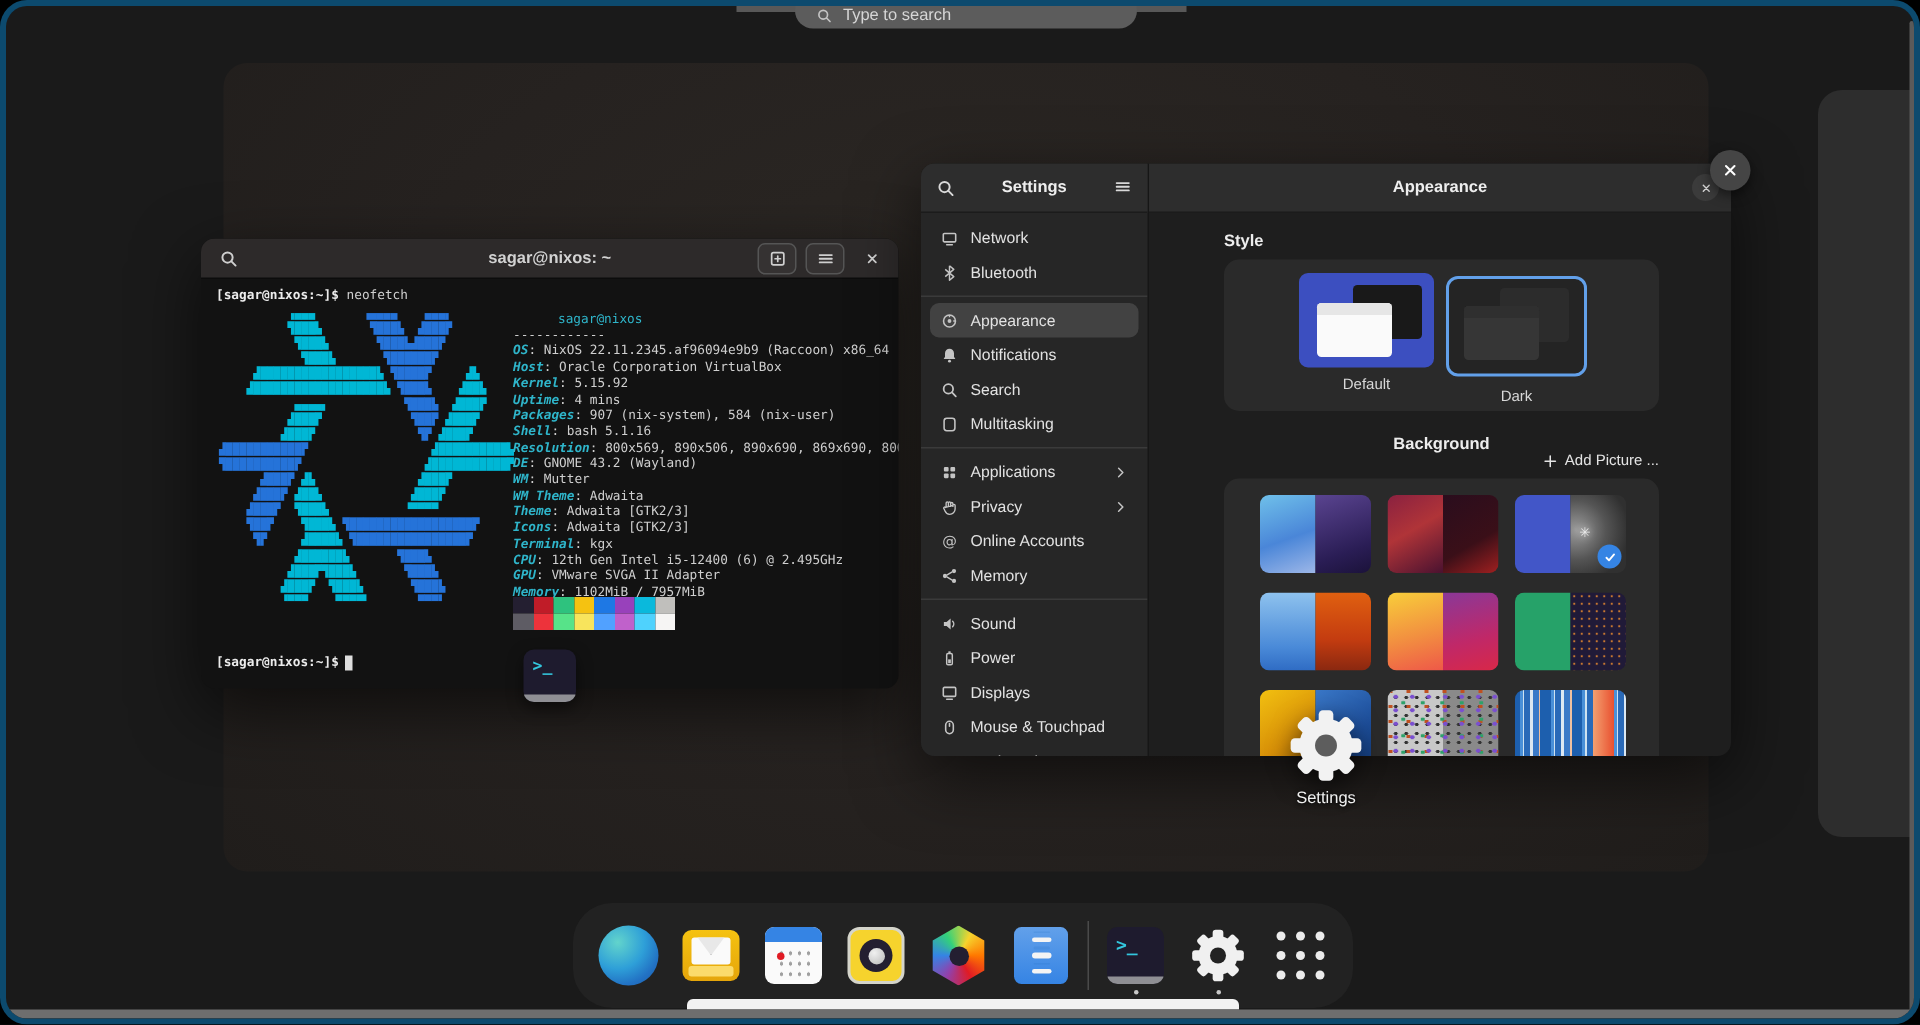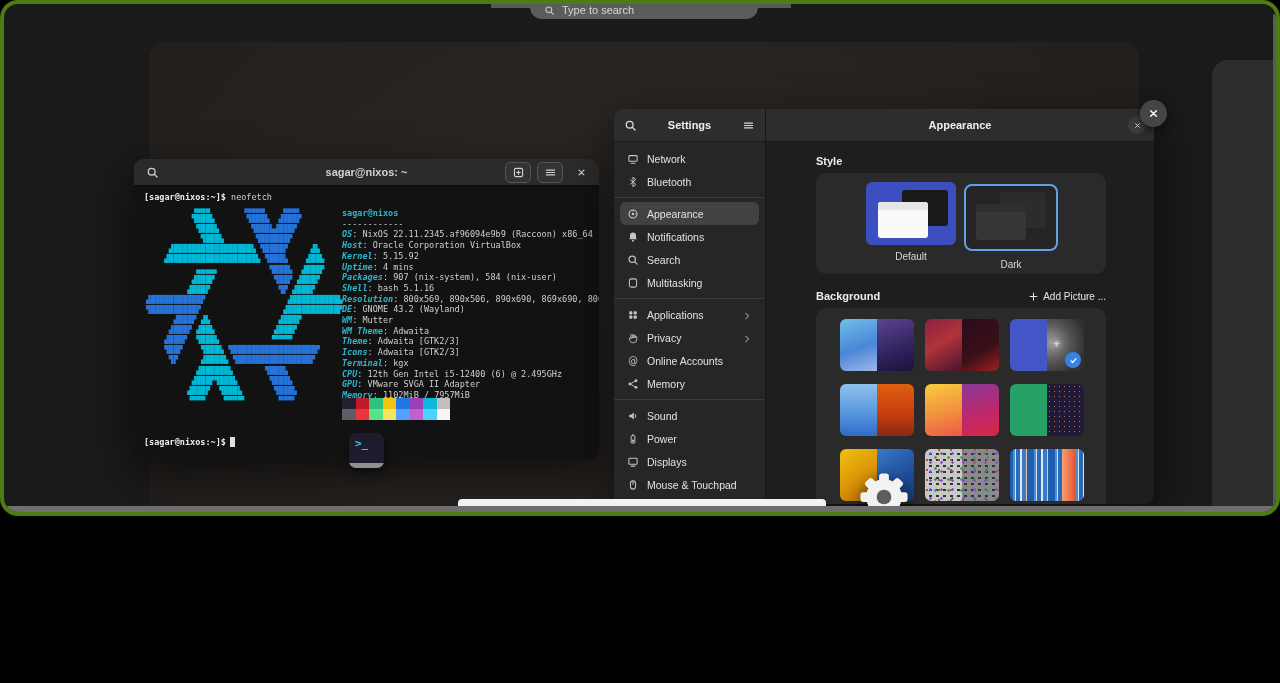--- a/index.html
+++ b/index.html
@@ -1,16 +1,16 @@
 <!DOCTYPE html>
 <html><head>
 <meta charset="utf-8">
 <style>
   html,body{margin:0;padding:0;background:#000;}
-  #frame{position:relative;width:1280px;height:516px;background:#4d7c0f;border-radius:18px;overflow:hidden;
+  #frame{position:relative;width:1280px;height:683px;background:#0c4a6e;border-radius:18px;overflow:hidden;
          font-family:"Liberation Sans",sans-serif;}
   #screen{position:absolute;left:4px;top:4px;right:4px;bottom:4px;background:#1a1a1a;border-radius:14px;overflow:hidden;}
 
   
   .top-strip{position:absolute;left:487px;top:0;width:300px;height:4px;background:#585858;}
   .search-pill{position:absolute;left:526px;top:-9px;width:228px;height:24px;background:#5c5c5c;border-radius:12px;
                display:flex;align-items:flex-end;padding:0 0 3px 14px;box-sizing:border-box;color:#d6d6d6;font-size:11px;gap:7px;}
   .search-pill .ic{opacity:.85}
 
   
@@ -34,21 +34,21 @@
   .hbtn{width:24px;height:19px;display:flex;align-items:center;justify-content:center;border-radius:5px;color:#cfcfcf;}
   .hbtn.outlined{border:1px solid #555;background:rgba(255,255,255,.04);}
   .term-header .right{margin-left:auto;display:flex;gap:6px;align-items:center;}
   .term-body{position:relative;height:273px;font-family:"DejaVu Sans Mono",monospace;color:#cfcfcf;}
   .term-line1{position:absolute;left:10px;top:6px;font-size:8.5px;white-space:pre;}
   .t-prompt{color:#ececec;font-weight:bold;}
   #nix-logo{position:absolute;left:12px;top:18px;font-size:7.6px;line-height:10.1px;white-space:pre;}
   #nix-logo .c1{color:#00b7d5;} #nix-logo .c2{color:#2573d9;}
   #nf-info{position:absolute;left:208px;top:22px;font-size:8.5px;line-height:10.7px;white-space:pre;}
   .nf-key{color:#2fb5ca;font-weight:bold;font-style:italic;}
-  .nf-title{color:#2fb5ca;font-weight:bold;}
+  .nf-title{color:#2fb5ca;font-weight:normal;margin-left:30px;}
   #nf-palette{position:absolute;left:208px;top:212px;}
   .pal-row{display:flex;height:11px;}
   .pal-cell{width:13.5px;height:11px;}
   .term-line2{position:absolute;left:10px;top:251px;font-size:8.5px;white-space:pre;display:flex;align-items:center;}
   .cursor{display:inline-block;width:5px;height:10px;background:#dedede;margin-left:4px;}
 
   
   .term-app-icon{position:absolute;left:345px;top:429px;width:35px;height:35px;border-radius:7px;background:#1e1b2e;
                  box-shadow:0 4px 10px rgba(0,0,0,.5);overflow:hidden;}
   .term-app-icon .gl{position:absolute;left:6px;top:4px;color:#33c7de;font-family:"DejaVu Sans Mono",monospace;font-weight:bold;font-size:11px;}
@@ -85,21 +85,21 @@
   .pv .w-back{position:absolute;border-radius:3px;}
   .pv-default .w-back{left:36px;top:8px;width:46px;height:36px;background:#191919;}
   .pv-default .w-front{position:absolute;left:12px;top:20px;width:50px;height:36px;background:#fafafa;border-radius:3px;}
   .pv-default .w-front::before{content:"";position:absolute;left:0;top:0;right:0;height:8px;background:#e6e6e6;border-radius:3px 3px 0 0;}
   .pv-darkv .w-back{left:34px;top:6px;width:46px;height:36px;background:#2c2c2c;}
   .pv-darkv .w-front{position:absolute;left:10px;top:18px;width:50px;height:36px;background:#363636;border-radius:3px;}
   .pv-darkv .w-front::before{content:"";position:absolute;left:0;top:0;right:0;height:8px;background:#2f2f2f;border-radius:3px 3px 0 0;}
   .style-opt .lbl{margin-top:6px;text-align:center;font-size:10px;color:#d8d8d8;}
   .style-opt.dark .lbl{margin-top:8px;}
 
-  .bg-row{margin-top:16px;display:flex;align-items:center;width:290px;}
+  .bg-row{margin-top:16px;display:flex;align-items:center;width:290px;flex-direction:column;}
   .add-pic{margin-left:auto;display:flex;align-items:center;gap:4px;font-size:10px;color:#e4e4e4;}
   .bg-card{margin-top:6px;width:290px;height:230px;background:#2a2a2a;border-radius:10px;box-sizing:border-box;
            padding:11px 0 0 24px;}
   .wp-grid{display:grid;grid-template-columns:repeat(3,74px);grid-auto-rows:52px;column-gap:11px;row-gap:13px;}
   .wp{border-radius:6px;position:relative;overflow:hidden;}
   .wp .half{position:absolute;top:0;bottom:0;width:50%;}
   .wp .L{left:0}.wp .R{right:0}
   .wp1 .L{background:linear-gradient(160deg,#6fc0ea,#4a86d8 55%,#9db7e8);}
   .wp1 .R{background:linear-gradient(160deg,#5a4490,#2a1d55 70%,#1b123a);}
   .wp2 .L{background:linear-gradient(150deg,#8a2140,#b03438 45%,#4a1230);}

